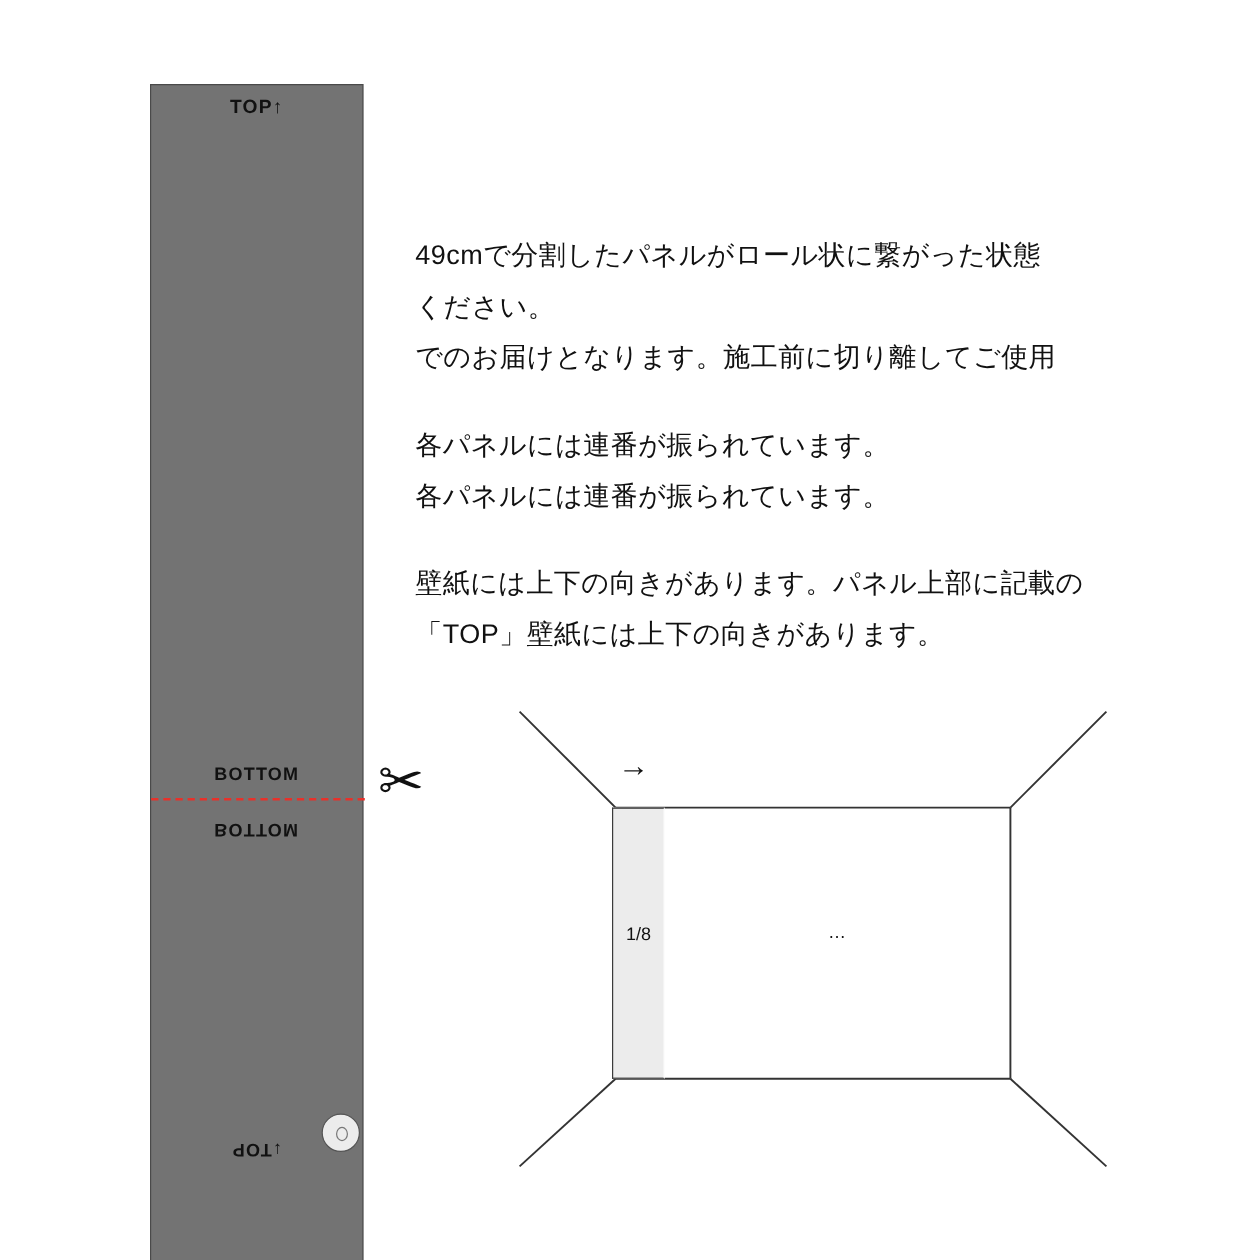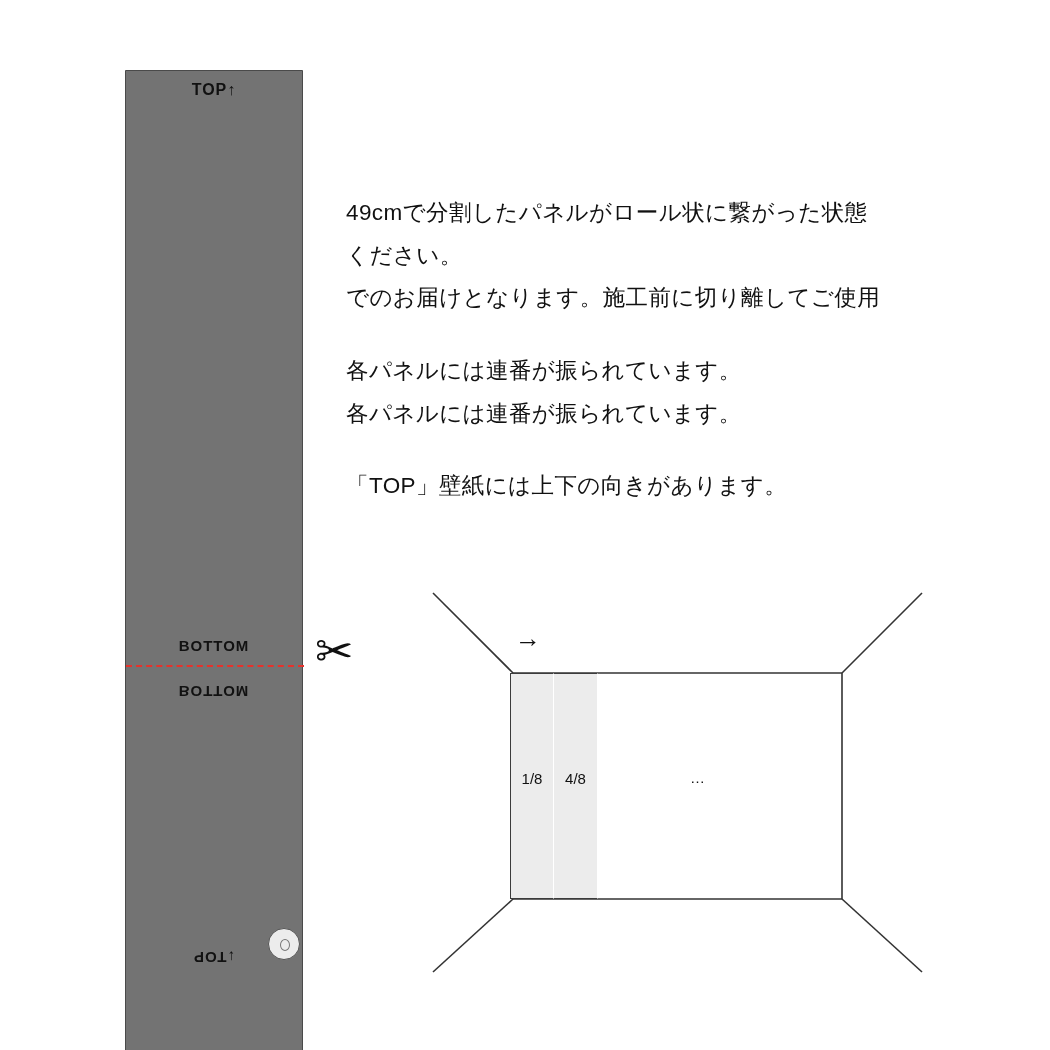--- a/index.html
+++ b/index.html
@@ -182,41 +182,39 @@
   <div id="scissors">✂</div>
 
   <div id="text-block">
     <p>49cmで分割したパネルがロール状に繋がった状態</p>
     <p>ください。</p>
     <p>でのお届けとなります。施工前に切り離してご使用</p>
     <div class="para-gap"></div>
     <p>各パネルには連番が振られています。</p>
     <p>各パネルには連番が振られています。</p>
     <div class="para-gap"></div>
+    <p>壁紙には上下の向きがあります。パネル上部に記載の</p>
     <p>「TOP」壁紙には上下の向きがあります。</p>
   </div>
 
   <div id="room">
     <svg width="505" height="395" viewBox="0 0 505 395">
       <line x1="8" y1="8" x2="88" y2="88" stroke="#333" stroke-width="1.6"></line>
       <line x1="497" y1="8" x2="417" y2="88" stroke="#333" stroke-width="1.6"></line>
       <line x1="8" y1="387" x2="88" y2="314" stroke="#333" stroke-width="1.6"></line>
       <line x1="497" y1="387" x2="417" y2="314" stroke="#333" stroke-width="1.6"></line>
       <line x1="88" y1="88" x2="417" y2="88" stroke="#333" stroke-width="1.6"></line>
       <line x1="88" y1="314" x2="417" y2="314" stroke="#333" stroke-width="1.6"></line>
       <line x1="417" y1="88" x2="417" y2="314" stroke="#333" stroke-width="1.6"></line>
     </svg>
 
     <div id="arrow-right">→</div>
 
     <div id="wall-panels">
       <div class="panel">
         <span class="panel-label">1/8</span>
       </div>
-      <div class="panel">
-        <span class="panel-label">4/8</span>
-      </div>
     </div>
 
     <div id="panel-ellipsis">…</div>
   </div>
 
 </div>
 
 </body></html>

